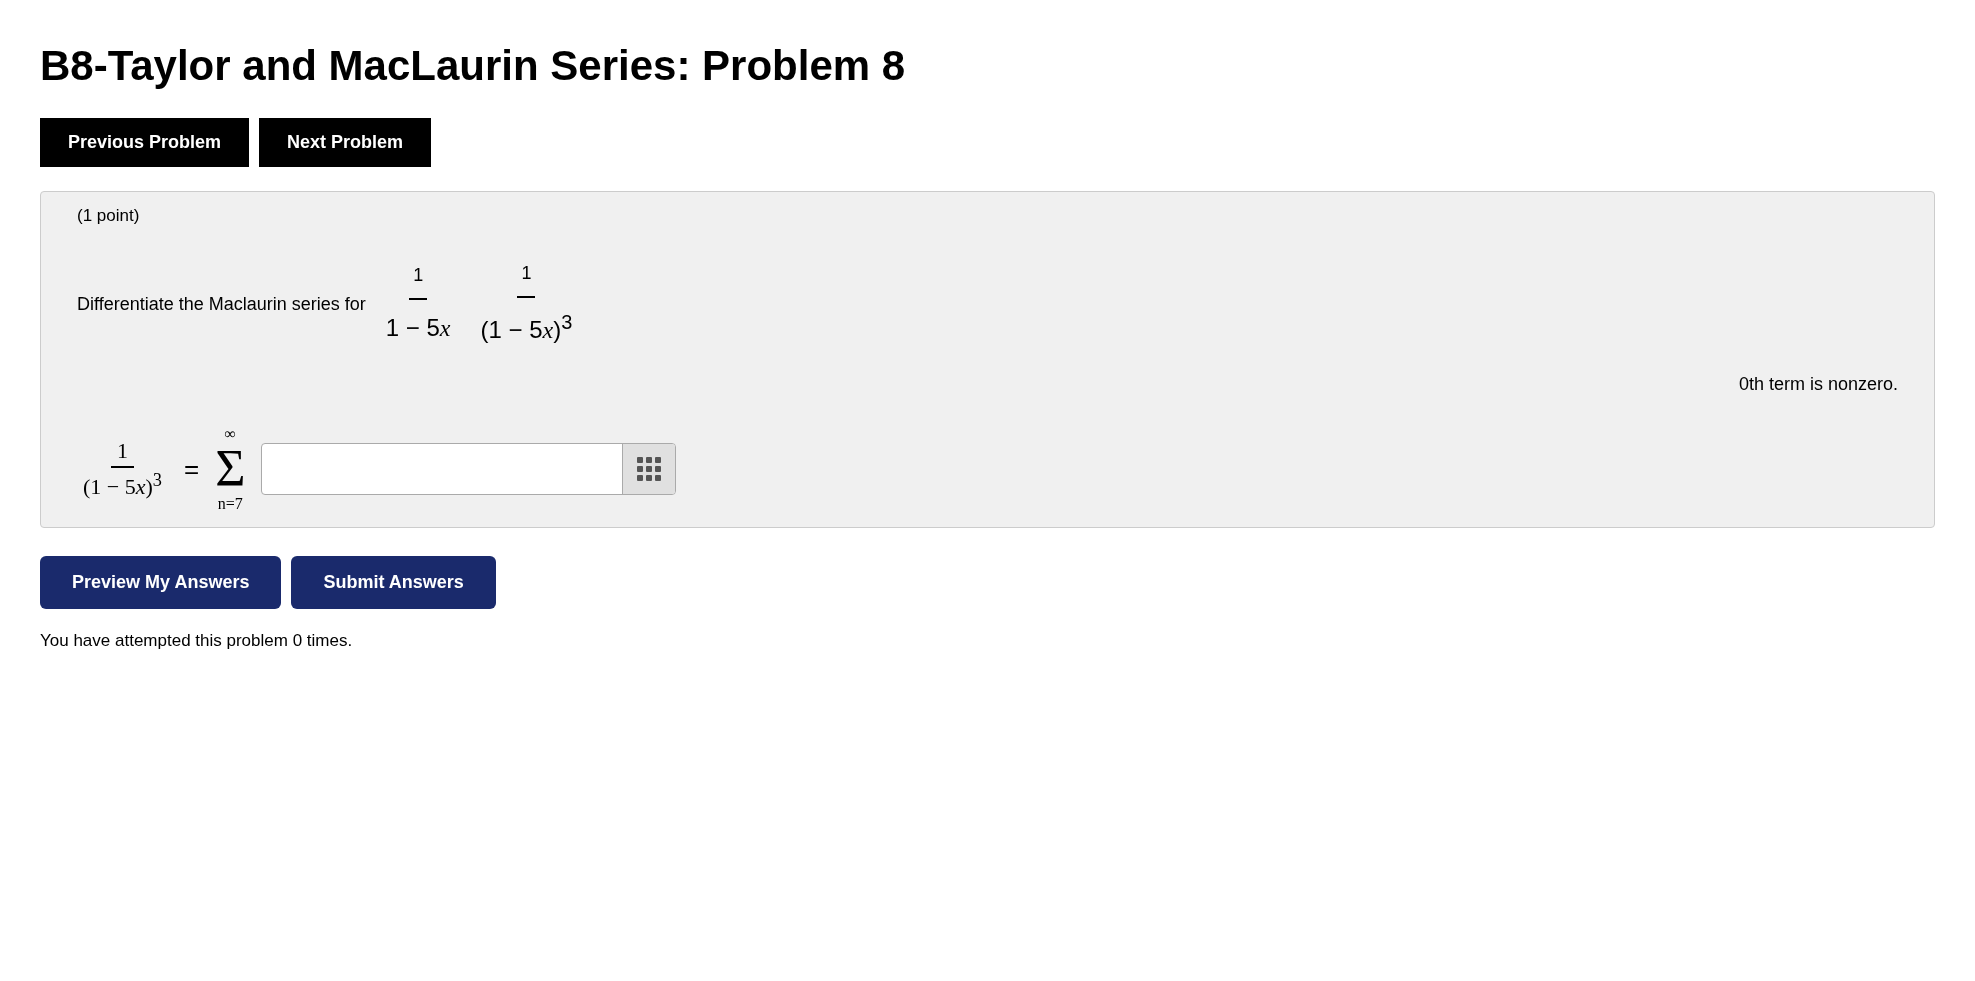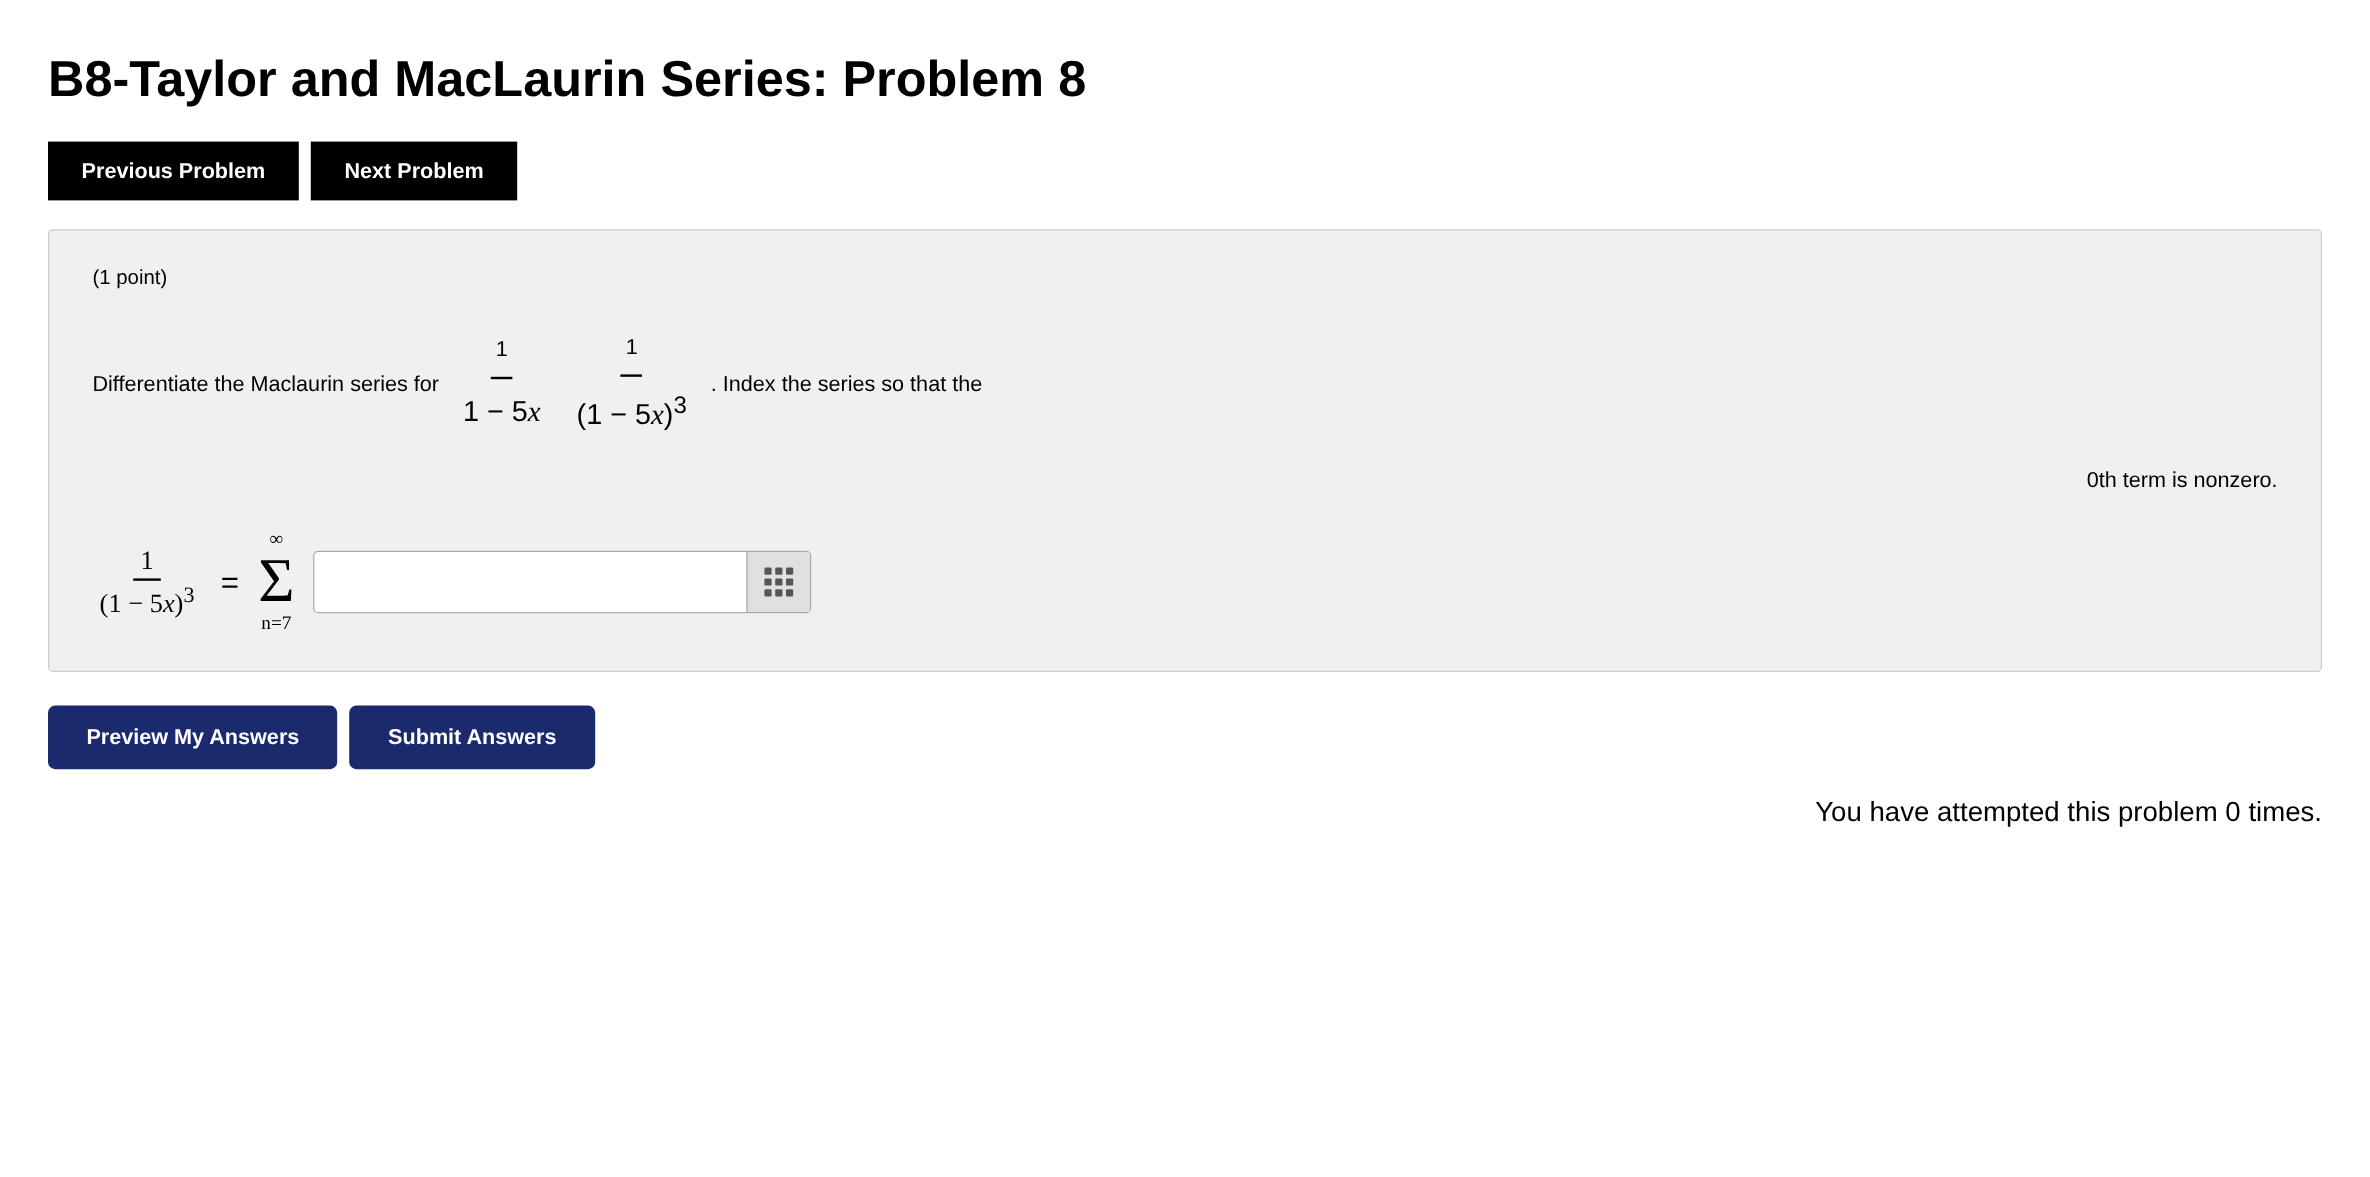--- a/index.html
+++ b/index.html
@@ -40,21 +40,21 @@
       font-family: Arial, sans-serif;
       font-weight: bold;
       border-radius: 0;
       cursor: pointer;
     }
 
     .problem-box {
       background-color: #f0f0f0;
       border: 1px solid #cccccc;
       border-radius: 4px;
-      padding: 30px 36px;
+      padding: 14px 36px;
       margin-bottom: 28px;
     }
 
     .points-label {
       font-family: Arial, sans-serif;
       font-size: 17px;
       margin-bottom: 28px;
       color: #000;
     }
 
@@ -214,23 +214,22 @@
       font-size: 18px;
       font-family: Arial, sans-serif;
       font-weight: bold;
       border-radius: 6px;
       cursor: pointer;
       text-align: right;
     }
 
     .attempt-text {
       font-family: Arial, sans-serif;
-      font-size: 23px;
+      font-size: 17px;
       color: #000;
-      text-align: right;
     }
 
     
     .math-var {
       font-style: italic;
       font-family: Georgia, serif;
     }
   </style>
 </head>
 <body>
@@ -253,21 +252,20 @@
       <span class="numerator">1</span>
       <span class="denominator">1 − 5<span class="math-var">x</span></span>
     </span>
 
 
     <span class="fraction">
       <span class="numerator">1</span>
       <span class="denominator">(1 − 5<span class="math-var">x</span>)<sup>3</sup></span>
     </span>
 
-    <span class="problem-text-part">. Index the series so that the</span>
   </div>
 
   <div class="zero-term-text">0th term is nonzero.</div>
 
   <div class="answer-row">
 
     <span class="lhs-fraction">
       <span class="numerator">1</span>
       <span class="denominator">(1 − 5<span class="math-var">x</span>)<sup>3</sup></span>
     </span>

